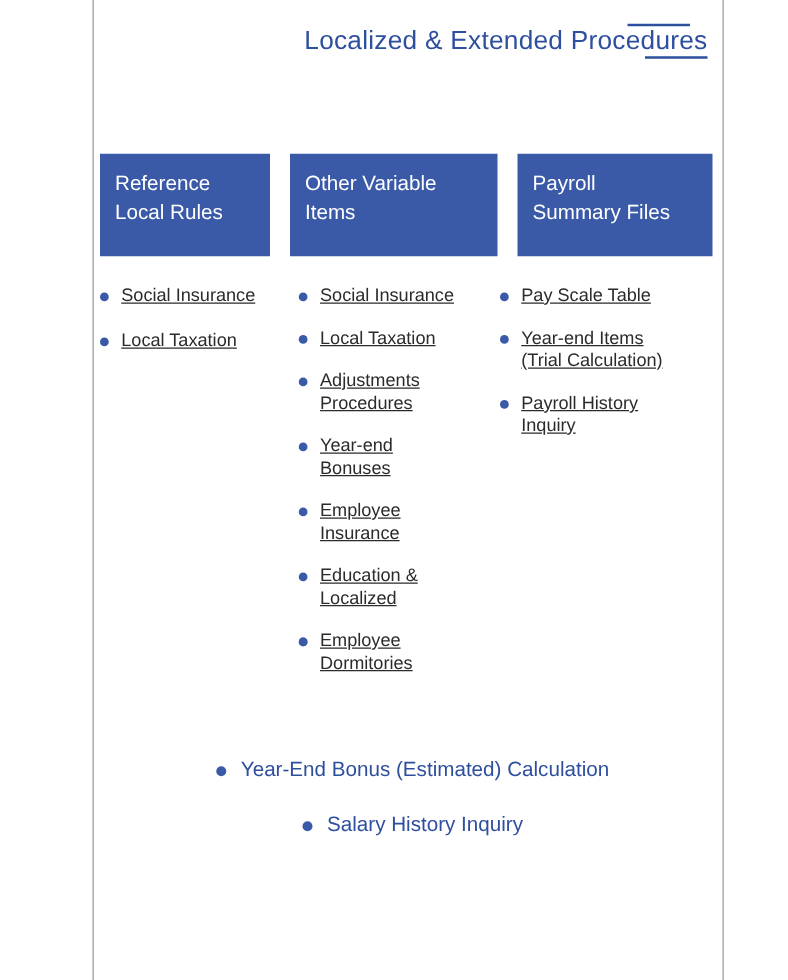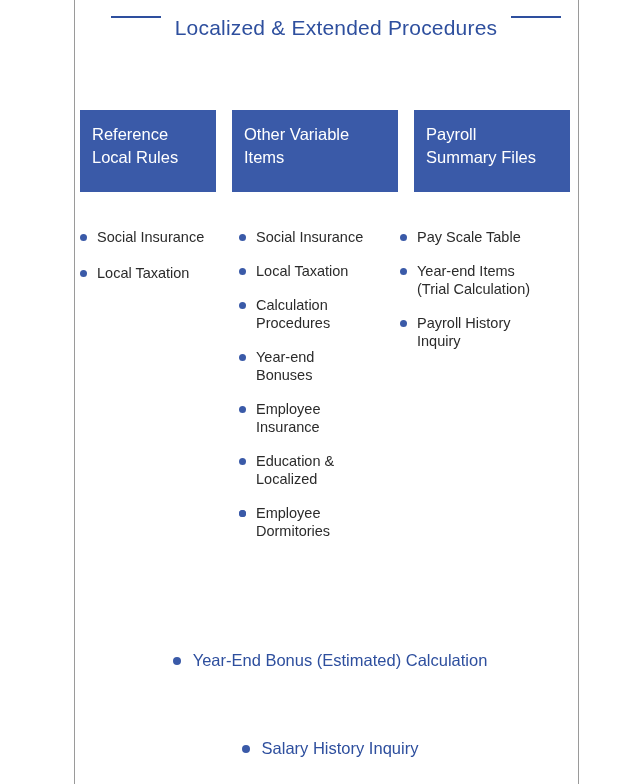--- a/index.html
+++ b/index.html
@@ -34,47 +34,48 @@
     left: 578px;
     top: 0;
     width: 1px;
     height: 784px;
     background: #9a9a9a;
   }
 
   
   .title-row {
     position: absolute;
-    left: 84px;
+    left: 62px;
     top: 16px;
     width: 504px;
     height: 34px;
     display: flex;
-    align-items: flex-start;
+    align-items: flex-end;
     justify-content: center;
+    flex-direction: column;
   }
   .title-line {
     height: 2px;
     background: #2e4f9e;
     flex: 0 0 auto;
   }
   .title-line.left { width: 50px; margin-right: 14px; }
   .title-line.right { width: 50px; margin-left: 14px; }
   .title-text {
     color: #2e4f9e;
     font-size: 21px;
     letter-spacing: .2px;
     white-space: nowrap;
   }
 
   
   .headers {
     position: absolute;
     left: 80px;
-    top: 110px;
+    top: 123px;
     width: 490px;
     height: 68px;
   }
   .col-head {
     position: absolute;
     top: 0;
     height: 82px;
     background: #3a5aa8;
     color: #ffffff;
     font-size: 16.5px;
@@ -102,20 +103,21 @@
   .col.c2 { left: 159px; width: 170px; }
   .col.c3 { left: 320px; width: 180px; }
 
   .bullet-item {
     position: relative;
     padding-left: 17px;
     color: #2b2b2b;
     font-size: 14.5px;
     line-height: 18px;
     margin-bottom: 14px;
+    text-decoration: underline;
   }
   .bullet-item .dot {
     position: absolute;
     left: 0;
     top: 6px;
     width: 7px;
     height: 7px;
     border-radius: 50%;
     background: #3a5aa8;
   }
@@ -139,21 +141,20 @@
     color: #2e4f9e;
     font-size: 16.5px;
     line-height: 22px;
     text-align: center;
     margin-bottom: 22px;
   }
   .bottom-item .inner {
     display: inline-block;
     position: relative;
     padding-left: 20px;
-    margin-top: 44px;
   }
   .bottom-item .dot {
     position: absolute;
     left: 0;
     top: 8px;
     width: 8px;
     height: 8px;
     border-radius: 50%;
     background: #3a5aa8;
   }
@@ -205,21 +206,21 @@
         <span class="dot"></span>
         <span class="txt">Social Insurance</span>
       </div>
       <div class="bullet-item">
         <span class="dot"></span>
         <span class="txt">Local Taxation</span>
       </div>
       <div class="bullet-item">
         <span class="dot"></span>
         <span class="txt">
-          <span>Calculation</span>
+          <span>Adjustments</span>
           <span class="l2">Procedures</span>
         </span>
       </div>
       <div class="bullet-item">
         <span class="dot"></span>
         <span class="txt">
           <span>Year-end</span>
           <span class="l2">Bonuses</span>
         </span>
       </div>

